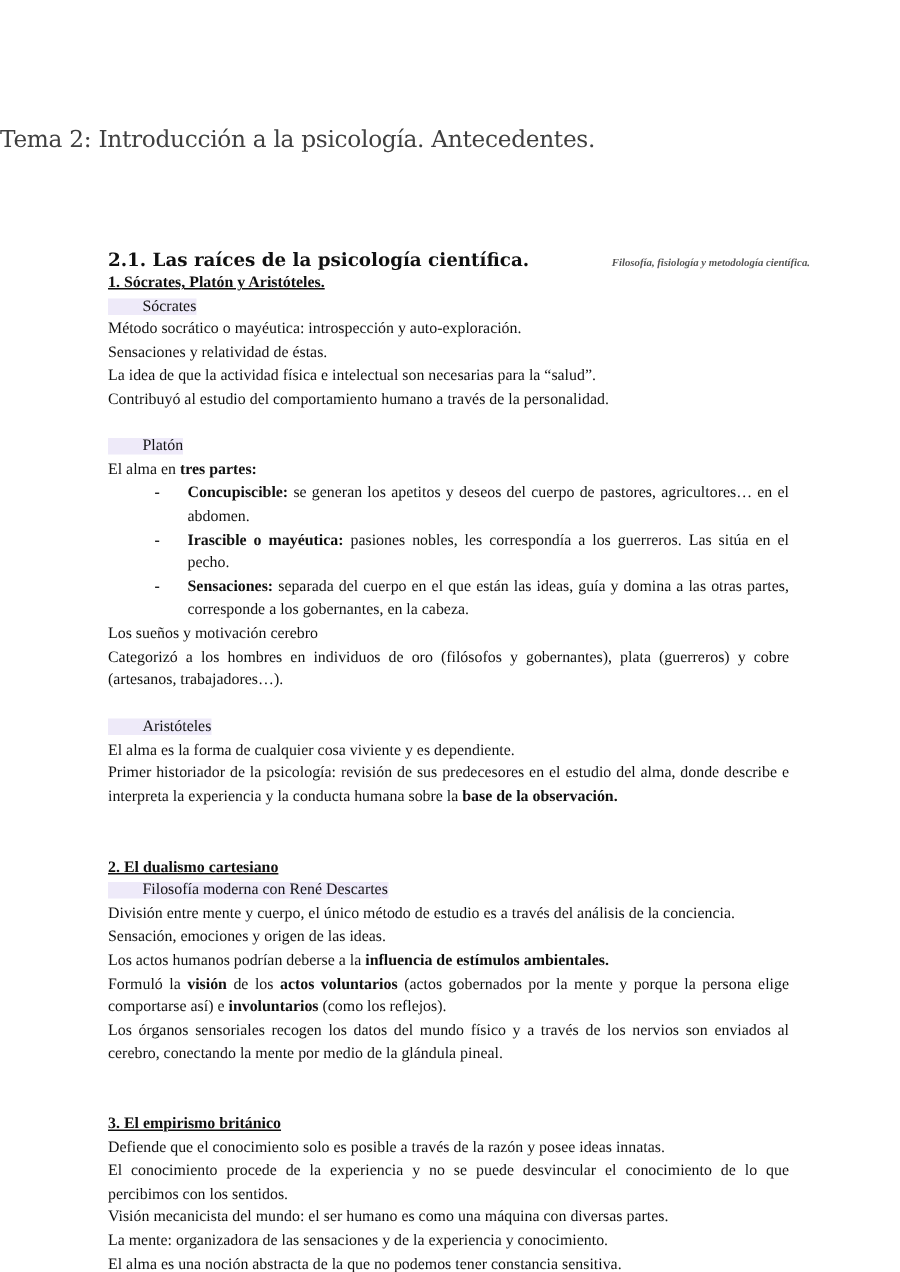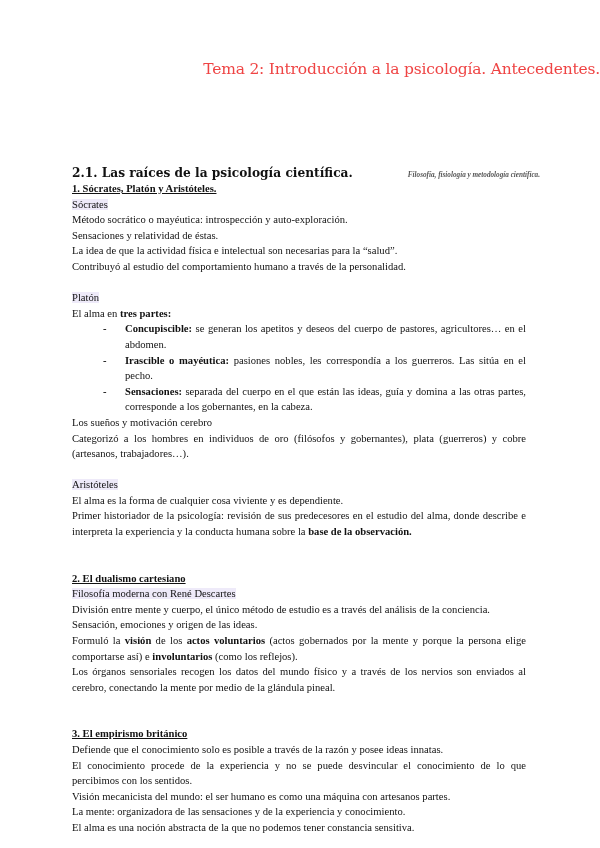--- a/index.html
+++ b/index.html
@@ -1,25 +1,25 @@
 <!DOCTYPE html>
 <html><head>
   <meta charset="utf-8">
   <style>
     html, body { margin: 0; padding: 0; background: #ffffff; }
     body { width: 600px; height: 848px; position: relative; overflow: hidden;
       font-family: "Liberation Serif", "DejaVu Serif", serif; color: #111; }
     .page { position: absolute; left: 0; top: 0; width: 600px; height: 848px; background: #fff; }
-    .title { position: absolute; top: 60px; left: 0; width: 600px; text-align: right;
-      font-family: "DejaVu Serif", serif; font-size: 15.5px; color: #ef4444; letter-spacing: -0.2px; }
+    .title { position: absolute; top: 84px; left: 0; width: 600px; text-align: left;
+      font-family: "DejaVu Serif", serif; font-size: 15.5px; color: #404040; letter-spacing: -0.2px; }
     .content { position: absolute; left: 72px; top: 118px; width: 454px; font-size: 10.6px; line-height: 15.6px; }
     .sec-head { font-family: "DejaVu Serif", serif; font-weight: bold; font-size: 12.2px; line-height: 15px; position: relative; margin-top: 48px; }
     .sec-note { position: absolute; right: -14px; top: 2px; font-style: italic; font-size: 7.2px; color: #555; font-weight: bold; font-family: "Liberation Serif", serif; }
     .u-head { font-weight: bold; text-decoration: underline; }
-    .hl { background: #eeeaf9; }
+    .hl { background: #eeeaf9; padding-left: 23px; }
     .line { margin: 0; }
     .just { text-align: justify; text-align-last: left; }
     .gap { height: 15.6px; }
     .gap2 { height: 31px; }
     ul.dash { list-style: none; margin: 0; padding: 0 0 0 31px; }
     ul.dash li { position: relative; padding-left: 22px; text-align: justify; text-align-last: left; }
     ul.dash li::before { content: "-"; position: absolute; left: 0; top: 0; font-weight: bold; }
     b { font-weight: bold; }
   </style>
 </head>
@@ -59,25 +59,26 @@
     <div class="line"><span class="hl">Aristóteles</span></div>
     <div class="line">El alma es la forma de cualquier cosa viviente y es dependiente.</div>
     <div class="line just"><span>Primer historiador de la psicología: revisión de sus predecesores en el estudio del alma, donde describe e interpreta la experiencia y la conducta humana sobre la </span><b>base de la observación.</b></div>
 
     <div class="gap2"></div>
 
     <div class="line u-head">2. El dualismo cartesiano</div>
     <div class="line"><span class="hl">Filosofía moderna con René Descartes</span></div>
     <div class="line">División entre mente y cuerpo, el único método de estudio es a través del análisis de la conciencia.</div>
     <div class="line">Sensación, emociones y origen de las ideas.</div>
+    <div class="line"><span>Los actos humanos podrían deberse a la </span><b>influencia de estímulos ambientales.</b></div>
     <div class="line just"><span>Formuló la </span><b>visión</b><span> de los </span><b>actos voluntarios</b><span> (actos gobernados por la mente y porque la persona elige comportarse así) e </span><b>involuntarios</b><span> (como los reflejos).</span></div>
     <div class="line just">Los órganos sensoriales recogen los datos del mundo físico y a través de los nervios son enviados al cerebro, conectando la mente por medio de la glándula pineal.</div>
 
     <div class="gap2"></div>
 
     <div class="line u-head">3. El empirismo británico</div>
     <div class="line">Defiende que el conocimiento solo es posible a través de la razón y posee ideas innatas.</div>
     <div class="line just">El conocimiento procede de la experiencia y no se puede desvincular el conocimiento de lo que percibimos con los sentidos.</div>
-    <div class="line">Visión mecanicista del mundo: el ser humano es como una máquina con artesanos partes.</div>
+    <div class="line">Visión mecanicista del mundo: el ser humano es como una máquina con diversas partes.</div>
     <div class="line">La mente: organizadora de las sensaciones y de la experiencia y conocimiento.</div>
     <div class="line">El alma es una noción abstracta de la que no podemos tener constancia sensitiva.</div>
   </div>
 </div>
 
 </body></html>

